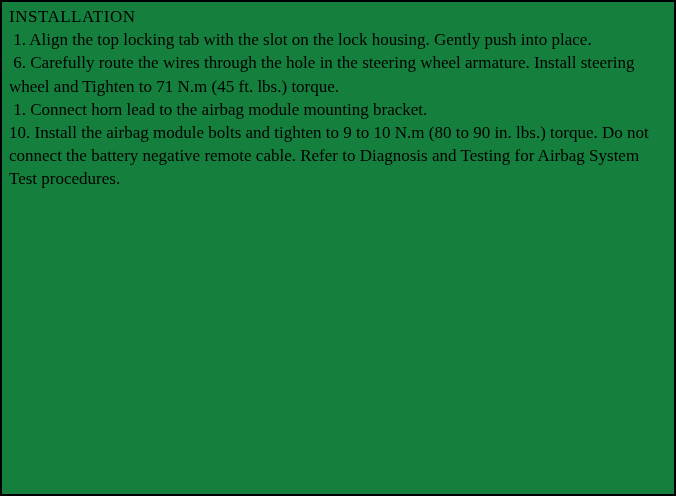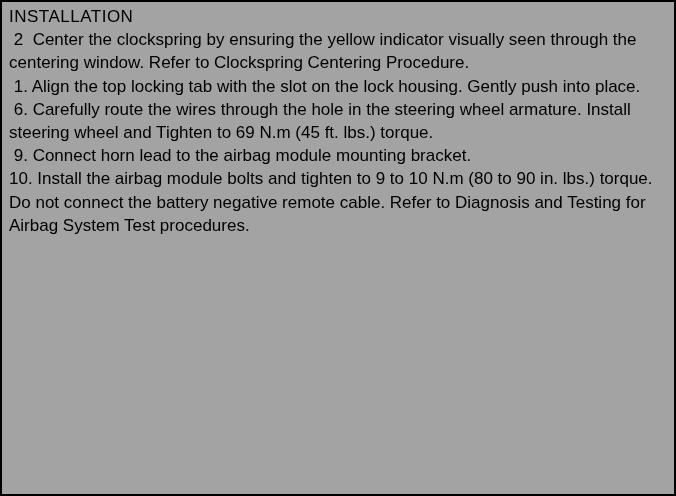--- a/index.html
+++ b/index.html
@@ -4,41 +4,40 @@
 <style>
   html, body {
     margin: 0;
     padding: 0;
     background: #ffffff;
   }
   .page {
     box-sizing: border-box;
     width: 676px;
     height: 496px;
-    background: #a3a3a3;
+    background: #15803d;
     border: 2px solid #000000;
     padding: 3px 8px 4px 7px;
     overflow: hidden;
-    font-family: Liberation Sans, sans-serif;
+    font-family: Liberation Serif, serif;
     font-size: 17px;
     line-height: 23.2px;
     color: #000000;
   }
   .doc-title {
     white-space: pre-wrap;
     letter-spacing: 0.5px;
   }
   .step {
     white-space: pre-wrap;
     margin: 0;
   }
 </style>
 </head>
 <body>
 
 <div class="page">
   <div class="doc-title">INSTALLATION</div>
-  <p class="step"> 2  Center the clockspring by ensuring the yellow indicator visually seen through the centering window. Refer to Clockspring Centering Procedure.</p>
   <p class="step"> 1. Align the top locking tab with the slot on the lock housing. Gently push into place.</p>
-  <p class="step"> 6. Carefully route the wires through the hole in the steering wheel armature. Install steering wheel and Tighten to 69 N.m (45 ft. lbs.) torque.</p>
-  <p class="step"> 9. Connect horn lead to the airbag module mounting bracket.</p>
+  <p class="step"> 6. Carefully route the wires through the hole in the steering wheel armature. Install steering wheel and Tighten to 71 N.m (45 ft. lbs.) torque.</p>
+  <p class="step"> 1. Connect horn lead to the airbag module mounting bracket.</p>
   <p class="step">10. Install the airbag module bolts and tighten to 9 to 10 N.m (80 to 90 in. lbs.) torque. Do not connect the battery negative remote cable. Refer to Diagnosis and Testing for Airbag System Test procedures.</p>
 </div>
 
 </body></html>

